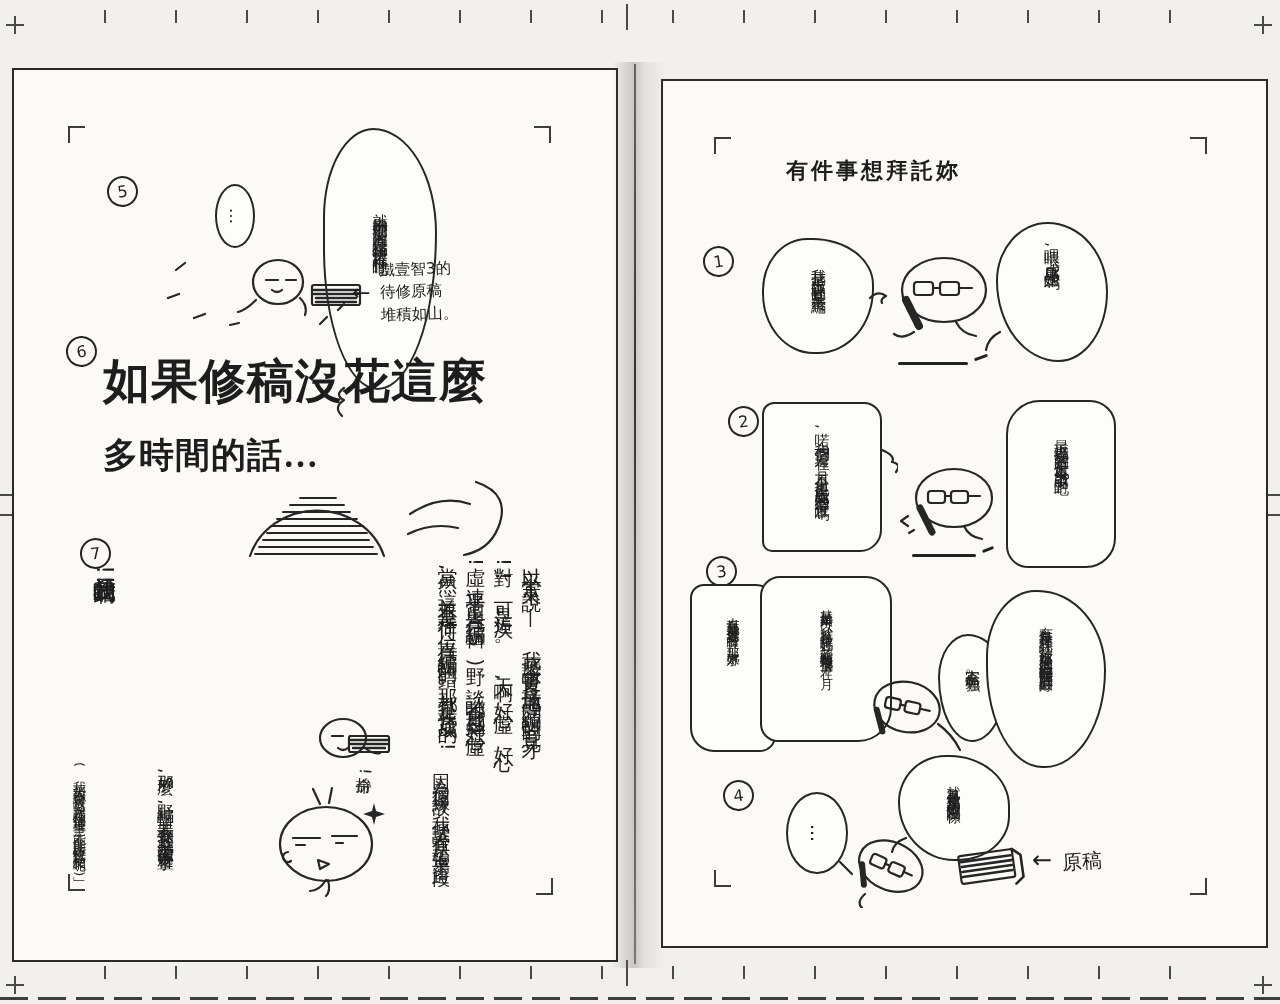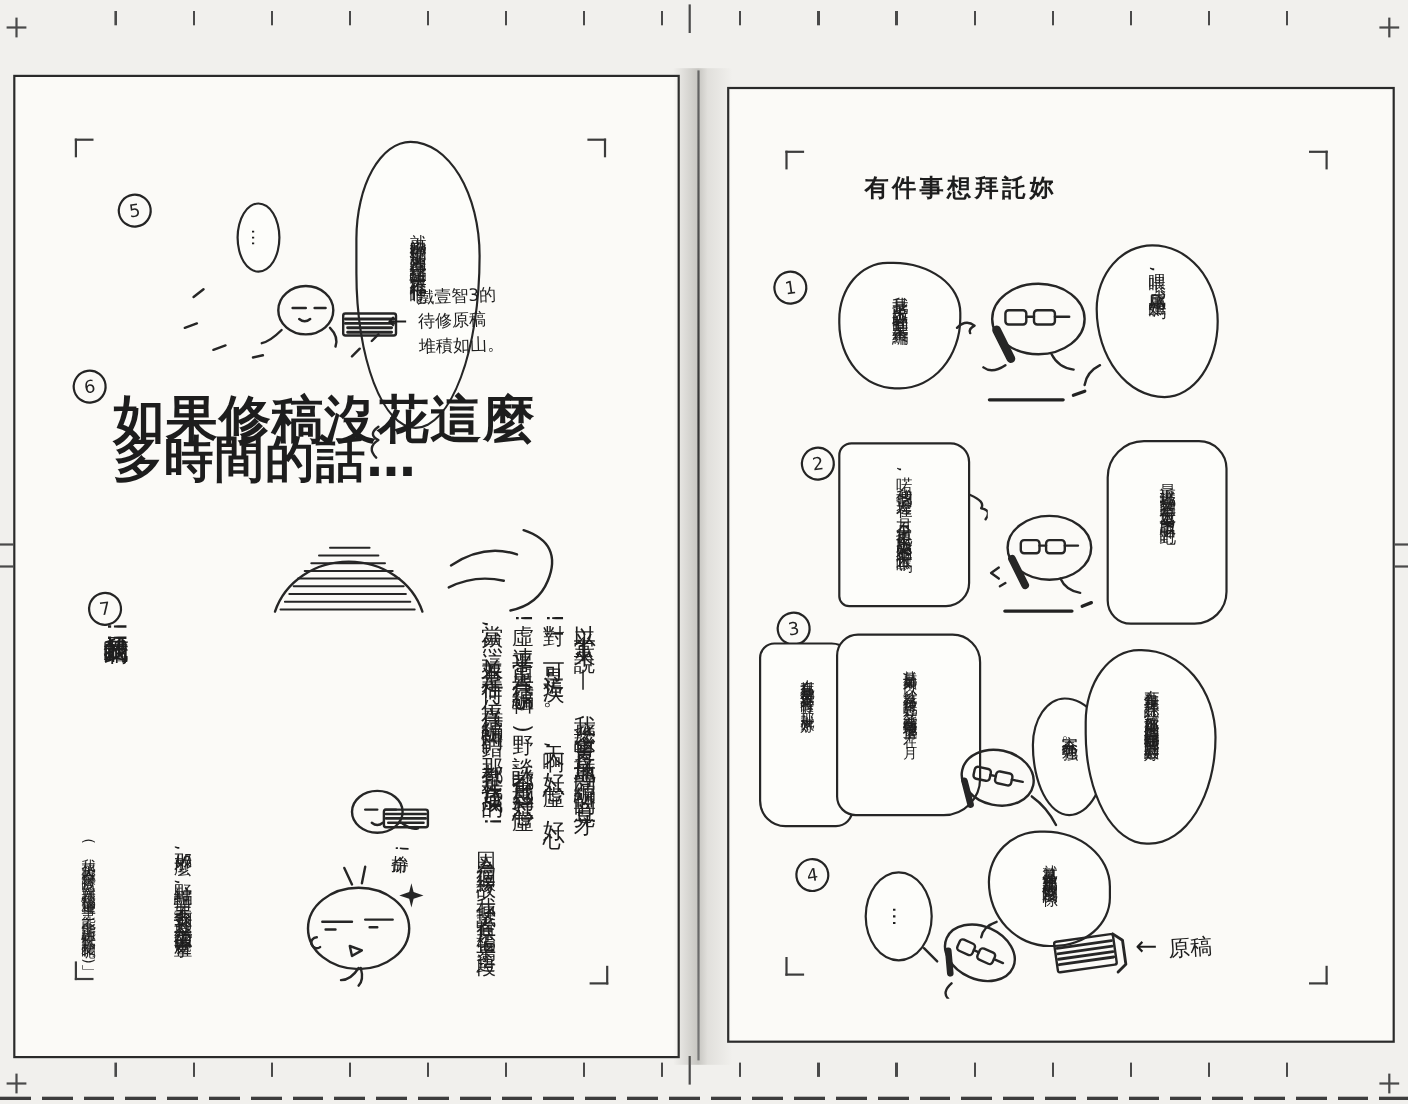--- a/index.html
+++ b/index.html
@@ -89,21 +89,21 @@
   <span class="htext" style="left:352px;top:280px;font-size:22px;">←</span>
 
   <div class="htext" style="left:380px;top:258px;font-size:15.5px;line-height:1.45;transform:rotate(-2deg);">
     <div>鐵壹智3的</div>
     <div>待修原稿</div>
     <div>堆積如山。</div>
   </div>
 
   <div class="num" style="left:66px;top:336px;">6</div>
   <div class="htext" style="left:103px;top:350px;font-size:47px;font-weight:bold;letter-spacing:1px;">如果修稿沒花這麼</div>
-  <div class="htext" style="left:103px;top:388px;font-size:45px;font-weight:bold;letter-spacing:1px;">多時間的話…</div>
+  <div class="htext" style="left:103px;top:432px;font-size:35px;font-weight:bold;letter-spacing:1px;font-family:Liberation Serif, serif;">多時間的話…</div>
 
   <svg class="svgd" style="left:242px;top:468px;" width="300" height="95" viewBox="0 0 300 95">
     <path class="ink" d="M8,88 A70,64 0 0 1 142,88"></path>
     <path class="ink" d="M58,30 h36 M48,37 h54 M41,44 h67 M35,51 h80 M29,58 h92 M25,65 h100 M21,72 h106 M17,79 h114 M13,86 h122" style="stroke-width:1.8"></path>
     <path class="ink" d="M168,46 q30,-20 60,-10 M166,66 q24,-12 50,-6"></path>
     <path class="ink" d="M234,14 q36,12 22,46 q-9,22 -34,27"></path>
   </svg>
 
   <div class="num" style="left:80px;top:538px;">7</div>
   <div class="vtext" style="position:absolute;left:88px;top:560px;height:202px;font-size:23px;letter-spacing:1px;line-height:34px;">是我的錯啊!!!</div>

